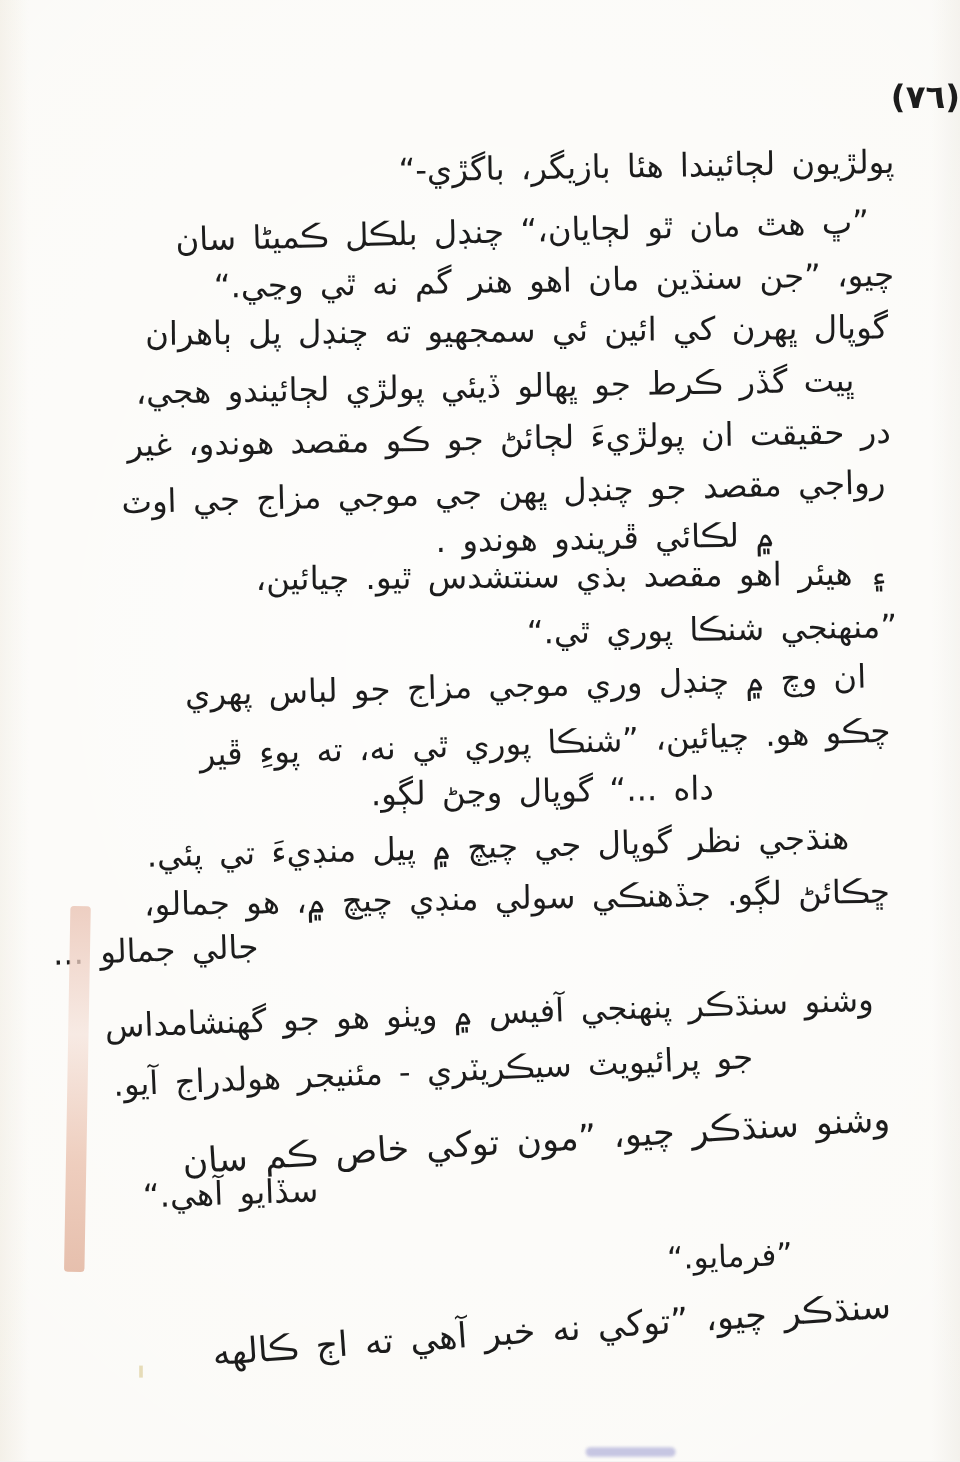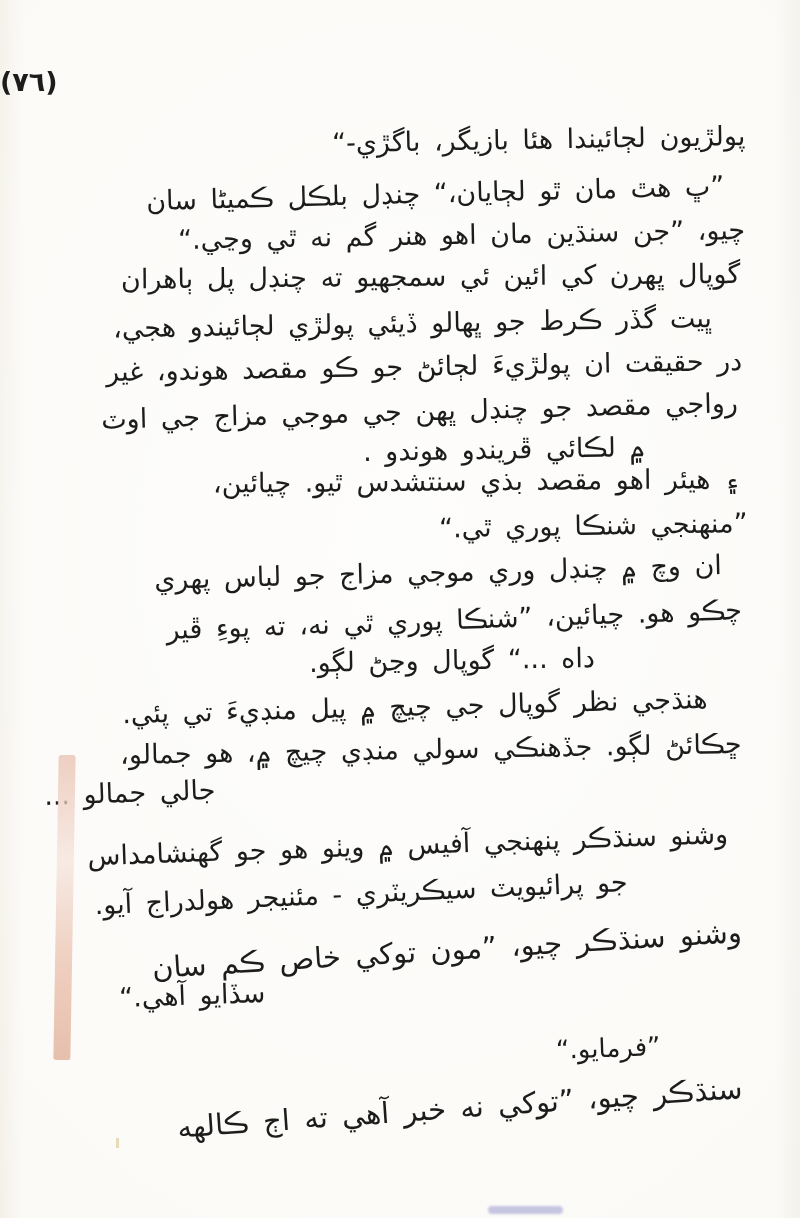--- a/index.html
+++ b/index.html
@@ -20,22 +20,22 @@
     margin: 0 auto;
     background:
       radial-gradient(ellipse 120% 100% at 50% 45%, rgba(255,255,255,0.6), rgba(0,0,0,0) 70%),
       linear-gradient(90deg, rgba(230,222,205,0.35) 0%, rgba(0,0,0,0) 3%, rgba(0,0,0,0) 97%, rgba(225,220,210,0.3) 100%),
       var(--paper);
     overflow: hidden;
     color: var(--ink);
   }
   .pageno {
     position: absolute;
-    top: 66px; left: 0; right: 16px;
-    text-align: left;
+    top: 66px; left: 0; right: 0;
+    text-align: right;
     font-size: 27px;
     font-weight: bold;
     letter-spacing: 4px;
     direction: rtl;
   }
   .line {
     position: absolute;
     direction: rtl;
     white-space: nowrap;
     font-size: 27px;

